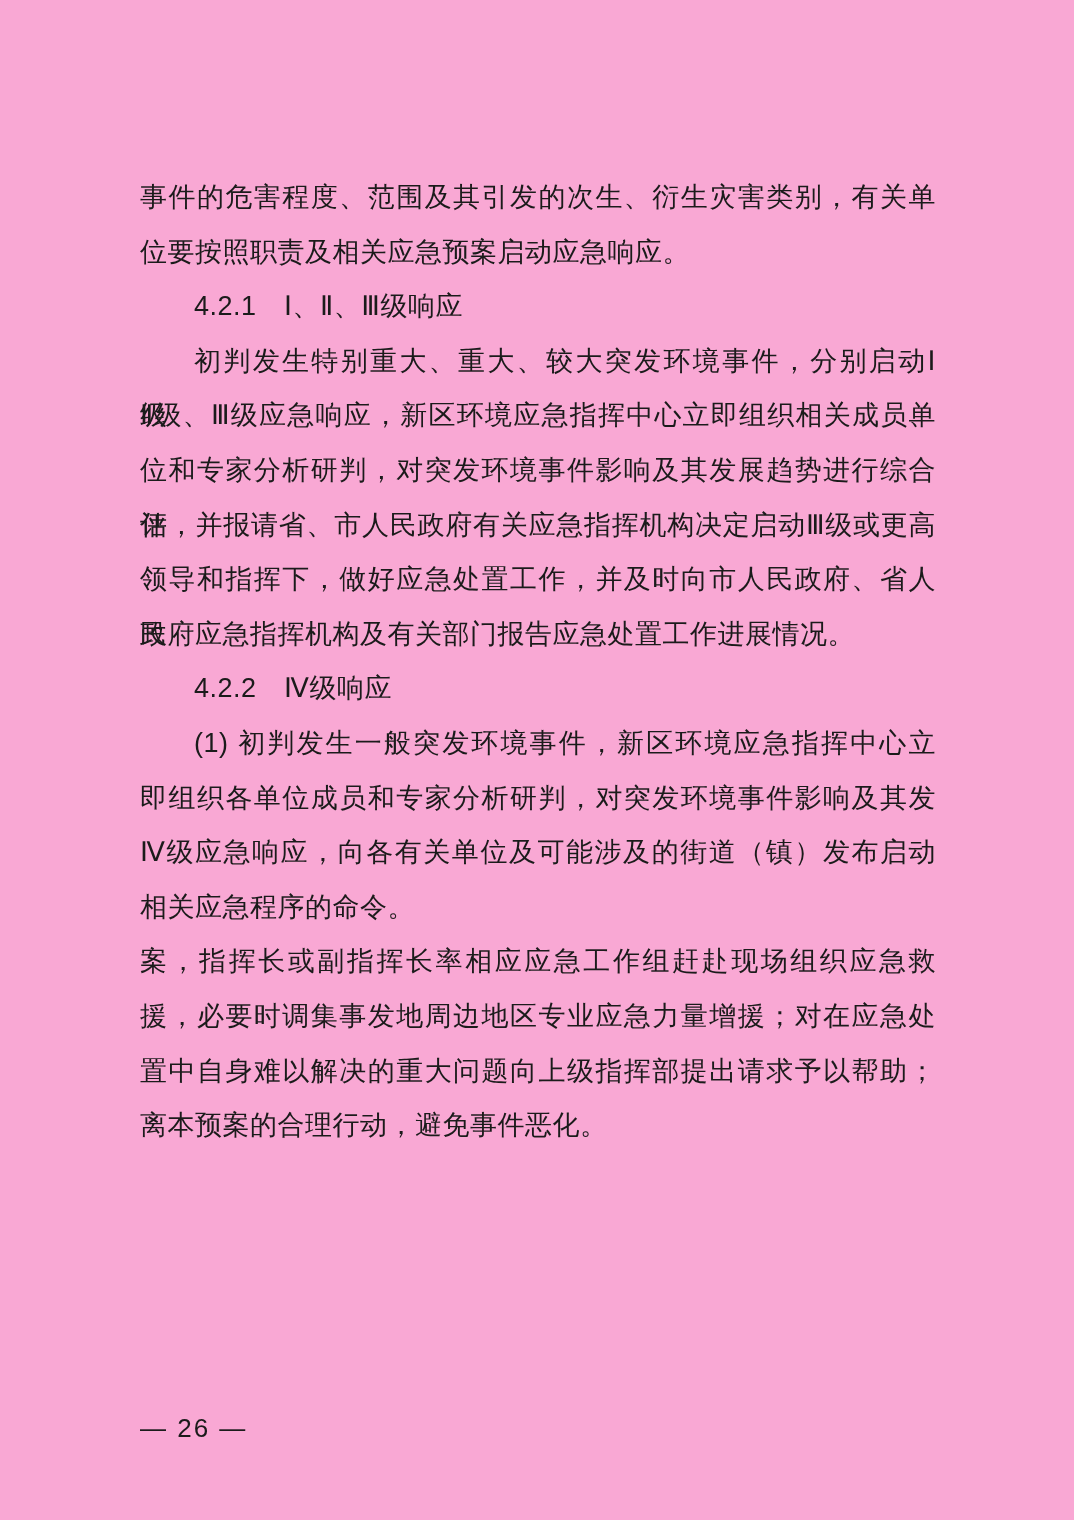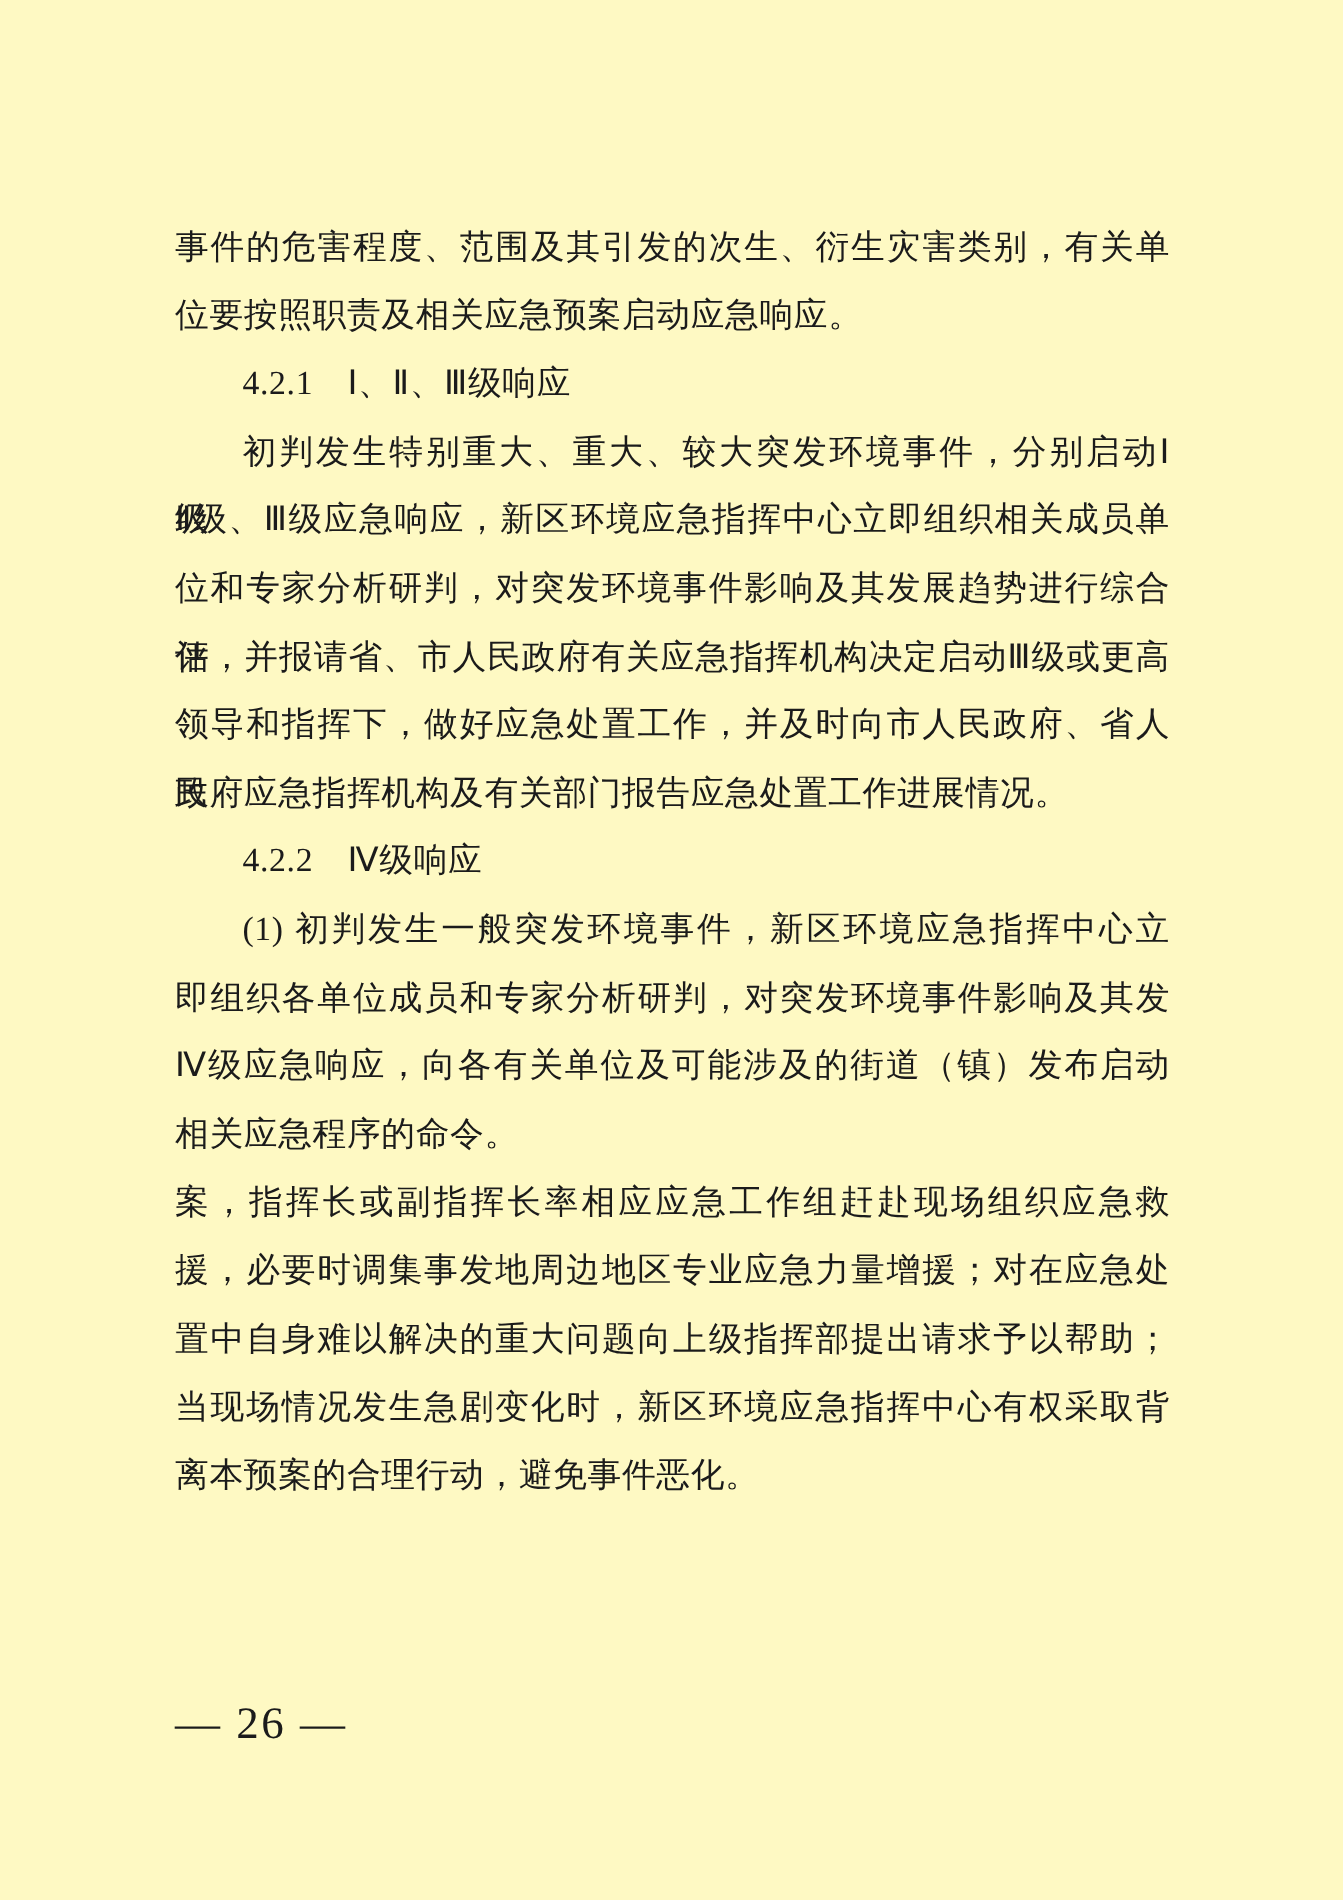--- a/index.html
+++ b/index.html
@@ -4,23 +4,23 @@
 <style>
   html, body {
     margin: 0;
     padding: 0;
     background: #ffffff;
   }
   .page {
     position: relative;
     width: 1074px;
     height: 1520px;
-    background: #fef9c3;
+    background: #f9a8d4;
     overflow: hidden;
-    font-family: Liberation Serif, serif;
+    font-family: Liberation Sans, sans-serif;
     color: #1b1b1b;
   }
   .doc-body {
     position: absolute;
     left: 140px;
     top: 170px;
     width: 796px;
   }
   .line {
     height: 54.6px;
@@ -40,24 +40,24 @@
     text-align: left;
     text-align-last: left;
     text-indent: 2em;
   }
   .line.first {
     text-indent: 2em;
   }
   .page-footer {
     position: absolute;
     left: 140px;
-    top: 1360px;
+    top: 1410px;
     height: 36px;
     line-height: 36px;
-    font-size: 36px;
+    font-size: 26px;
     letter-spacing: 2px;
     color: #1b1b1b;
   }
 </style>
 </head>
 <body>
 
 <div class="page">
   <div class="doc-body">
     <div class="line">事件的危害程度、范围及其引发的次生、衍生灾害类别，有关单</div>
@@ -70,17 +70,16 @@
     <div class="line">领导和指挥下，做好应急处置工作，并及时向市人民政府、省人民</div>
     <div class="line end">政府应急指挥机构及有关部门报告应急处置工作进展情况。</div>
     <div class="line heading">4.2.2　Ⅳ级响应</div>
     <div class="line first">(1) 初判发生一般突发环境事件，新区环境应急指挥中心立</div>
     <div class="line">即组织各单位成员和专家分析研判，对突发环境事件影响及其发</div>
     <div class="line">Ⅳ级应急响应，向各有关单位及可能涉及的街道（镇）发布启动</div>
     <div class="line end">相关应急程序的命令。</div>
     <div class="line">案，指挥长或副指挥长率相应应急工作组赶赴现场组织应急救</div>
     <div class="line">援，必要时调集事发地周边地区专业应急力量增援；对在应急处</div>
     <div class="line">置中自身难以解决的重大问题向上级指挥部提出请求予以帮助；</div>
-    <div class="line">当现场情况发生急剧变化时，新区环境应急指挥中心有权采取背</div>
     <div class="line end">离本预案的合理行动，避免事件恶化。</div>
   </div>
   <div class="page-footer">— 26 —</div>
 </div>
 
 </body></html>

